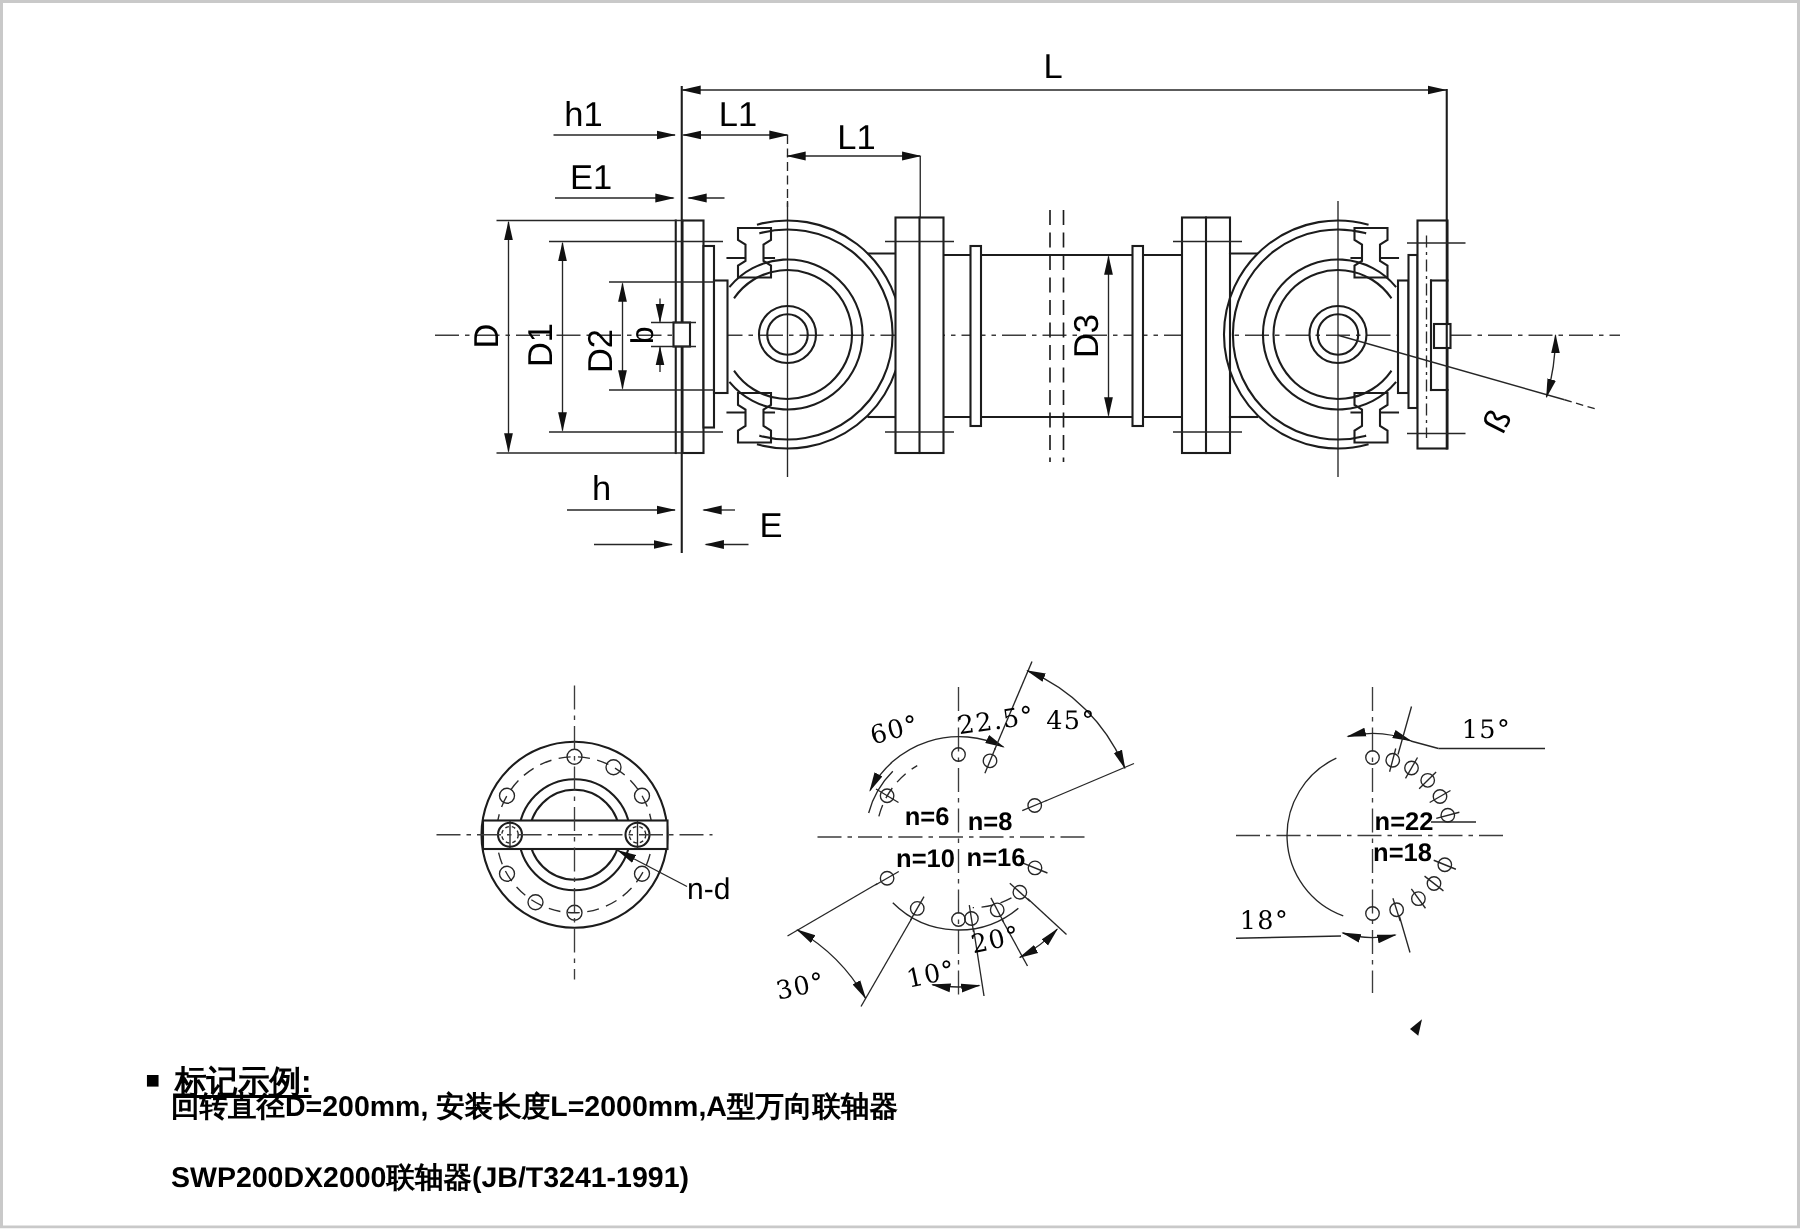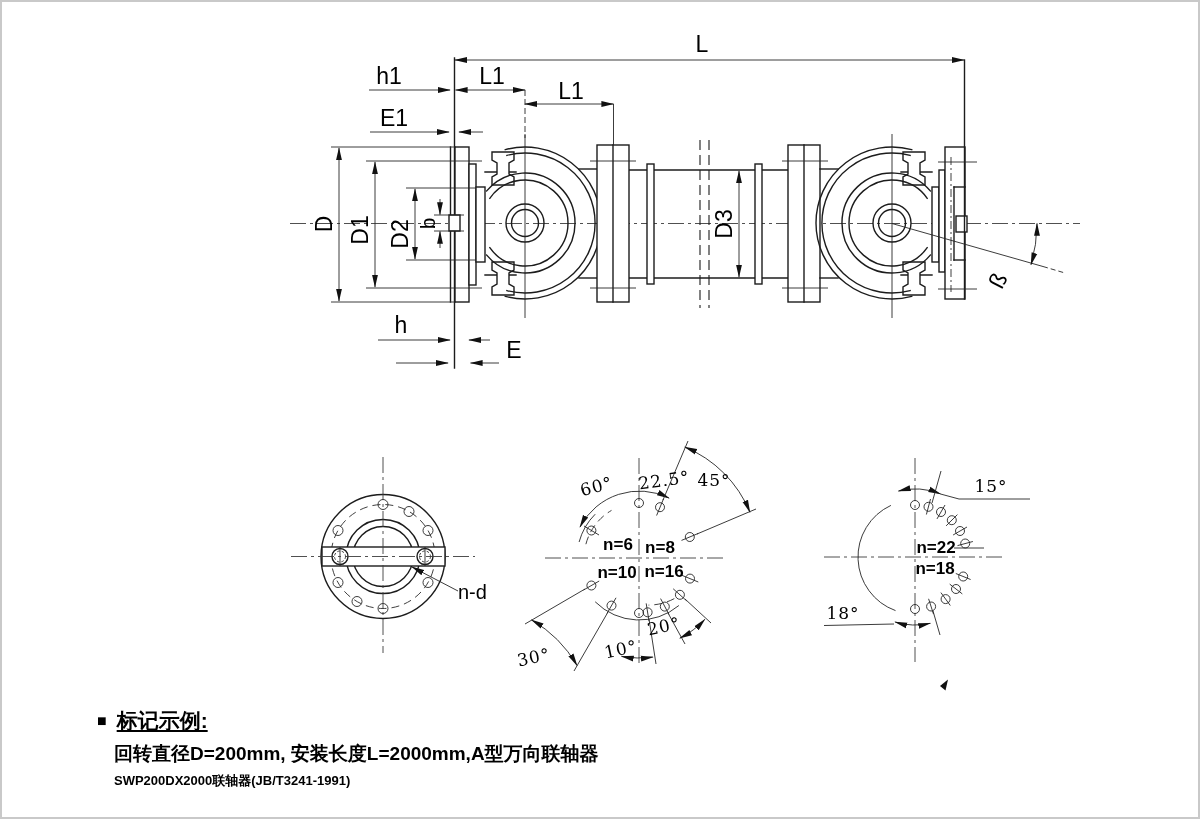--- a/index.html
+++ b/index.html
@@ -15,22 +15,22 @@
   .lw{stroke:#1c1c1c;stroke-width:1.4;fill:#fff;}
   .tn{stroke:#262626;stroke-width:0.9;fill:none;}
   .cl{stroke:#3c3c3c;stroke-width:0.9;fill:none;stroke-dasharray:16 4 3 4;}
   .bk{stroke:#1c1c1c;stroke-width:1.1;fill:none;stroke-dasharray:10 5;}
   .hd{stroke:#2a2a2a;stroke-width:0.9;fill:none;stroke-dasharray:8 3 2 3;}
   .bolt{stroke:#2a2a2a;stroke-width:0.9;fill:none;stroke-dasharray:8 5;}
   .notes{position:absolute;left:0;top:700px;width:1200px;color:#000;}
   .notes .head{position:absolute;left:95px;top:5px;display:flex;align-items:center;gap:10px;}
   .notes .sq{font-size:16px;line-height:1;}
   .notes .ttl{font-size:21px;font-weight:bold;text-decoration:underline;}
-  .notes .l1{position:absolute;left:112px;top:39px;font-size:19px;font-weight:bold;}
-  .notes .l2{position:absolute;left:112px;top:70px;font-size:13px;font-weight:bold;}
+  .notes .l1{position:absolute;left:112px;top:23px;font-size:19px;font-weight:bold;}
+  .notes .l2{position:absolute;left:112px;top:70px;font-size:19px;font-weight:bold;}
 </style>
 </head>
 <body>
 
 <div class="page">
 <svg width="1200" height="819" viewBox="0 0 1200 819">
   <defs>
     <marker id="arr" viewBox="0 0 12 7" refX="11.2" refY="3.5" markerWidth="13" markerHeight="7.6" markerUnits="userSpaceOnUse" orient="auto-start-reverse">
       <path d="M0,0.8 L12,3.5 L0,6.2 Z" fill="#111"></path>
     </marker>

